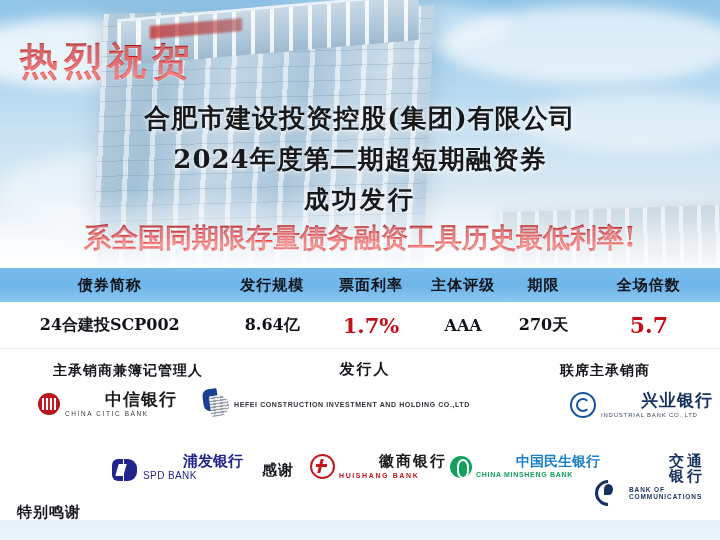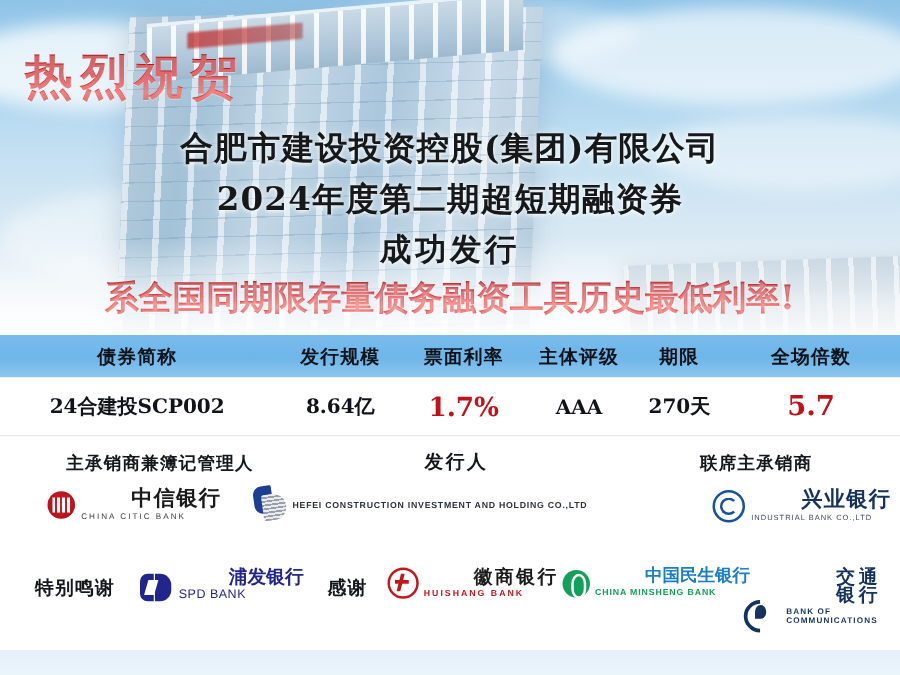--- a/index.html
+++ b/index.html
@@ -182,21 +182,21 @@
     border:2.5px solid #16539e;border-radius:50%;border-right-color:transparent;}
   .indus-txt .cn{font-size:17px;color:#16325f;letter-spacing:1px;}
   .indus-txt .en{font-size:6px;color:#3c4a63;letter-spacing:.8px;margin-top:3px;}
 
   
   .thanks{position:absolute;left:0;top:448px;width:720px;height:48px;}
   .thanks-label{
     position:absolute;font-family:"DejaVu Serif","Liberation Serif",serif;
     font-weight:700;font-size:15px;color:#14171c;letter-spacing:1px;top:13px;
   }
-  .th-special{left:28px;}
+  .th-special{left:17px;margin-top:42px;}
   .th-plain{left:262px;}
   .tlogo{position:absolute;display:flex;align-items:flex-end;gap:4px;top:6px;}
   .lg-spd{left:112px;}
   .lg-huishang{left:310px;}
   .lg-minsheng{left:450px;}
   .lg-bocom{left:595px;gap:12px;}
 
   .spd-mark{width:27px;height:22px;position:relative;flex:0 0 auto;}
   .spd-mark .a{position:absolute;left:0;top:0;width:11px;height:22px;background:#22268c;
     border-radius:6px 0 0 6px;}

